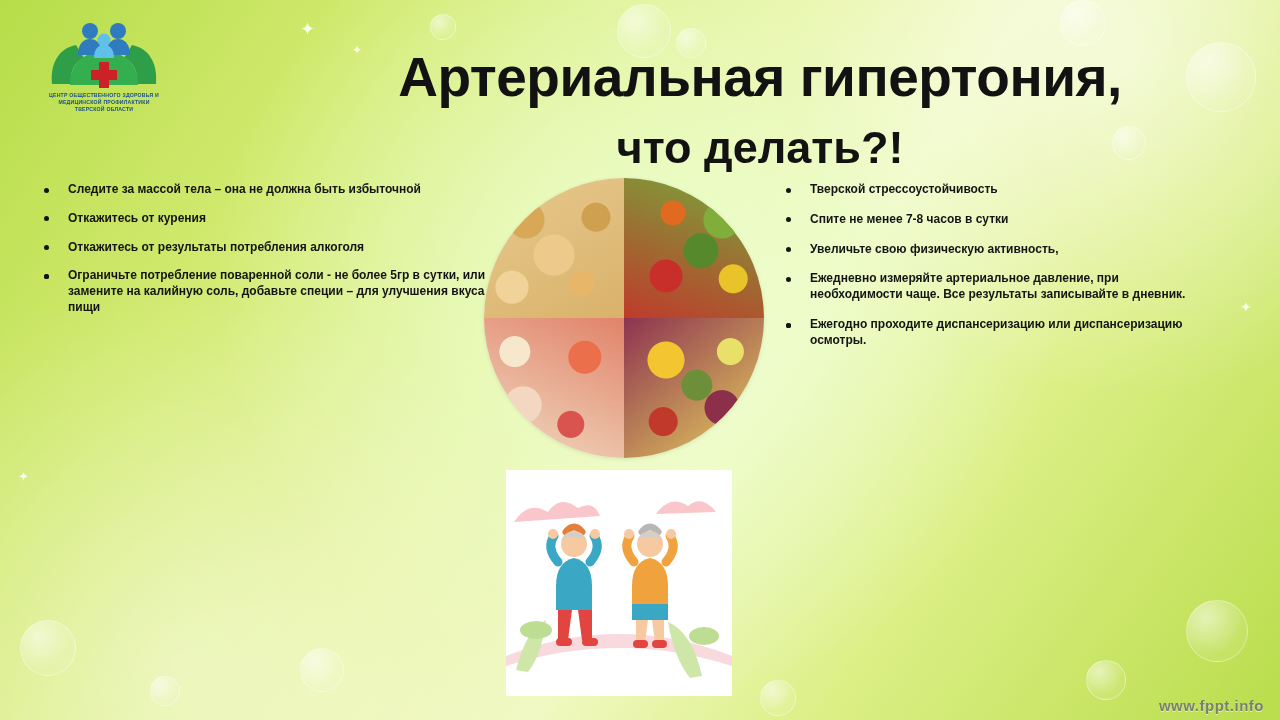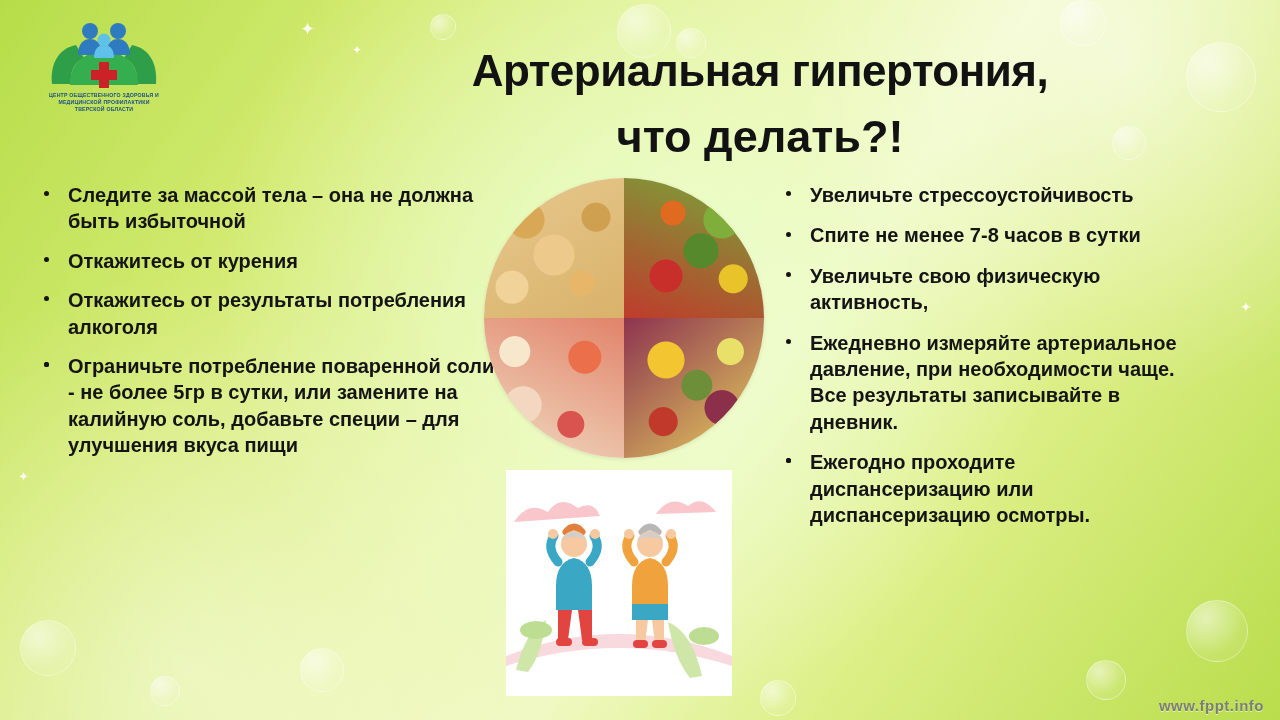--- a/index.html
+++ b/index.html
@@ -54,21 +54,21 @@
   }
 
   
   #title-block {
     position: absolute;
     left: 330px; top: 48px;
     width: 860px;
     text-align: center;
   }
   #title-main {
-    font-size: 44px;
+    font-size: 55px;
     font-weight: bold;
     color: #121212;
     letter-spacing: -0.5px;
     line-height: 1.06;
   }
   #title-sub {
     margin-top: 16px;
     font-size: 45px;
     font-weight: bold;
     color: #121212;
@@ -77,21 +77,21 @@
   
   .col { position: absolute; }
   #col-left  { left: 30px;  top: 182px; width: 470px; }
   #col-right { left: 772px; top: 182px; width: 420px; }
 
   ul.bullets { list-style: none; margin: 0; padding: 0; }
   ul.bullets li {
     position: relative;
     padding-left: 38px;
     margin-bottom: 13px;
-    font-size: 20px;
+    font-size: 12px;
     font-weight: bold;
     line-height: 1.32;
     color: #141414;
   }
   ul.bullets li .dot {
     position: absolute;
     left: 14px; top: 0.46em;
     width: 5px; height: 5px;
     background: #141414;
     border-radius: 50%;
@@ -215,21 +215,21 @@
       <li><span class="dot"></span><span>Следите за массой тела – она не должна быть избыточной</span></li>
       <li><span class="dot"></span><span>Откажитесь от курения</span></li>
       <li><span class="dot"></span><span>Откажитесь от результаты потребления алкоголя</span></li>
       <li><span class="dot"></span></li>
       <li><span class="dot"></span><span>Ограничьте потребление поваренной соли  - не более 5гр в сутки, или замените на калийную соль, добавьте специи – для улучшения вкуса пищи</span></li>
     </ul>
   </div>
 
   <div class="col" id="col-right">
     <ul class="bullets">
-      <li><span class="dot"></span><span>Увеличьте стрессоустойчивость</span></li>
+      <li><span class="dot"></span><span>Тверской стрессоустойчивость</span></li>
       <li><span class="dot"></span><span>Спите не менее 7-8 часов в сутки</span></li>
       <li><span class="dot"></span><span>Увеличьте свою физическую активность,</span></li>
       <li><span class="dot"></span><span>Ежедневно измеряйте артериальное давление, при необходимости чаще. Все результаты записывайте в дневник.</span></li>
       <li><span class="dot"></span></li>
       <li><span class="dot"></span><span>Ежегодно проходите диспансеризацию или диспансеризацию осмотры.</span></li>
     </ul>
   </div>
 
   <div id="plate">
     <div class="q q1"></div>

